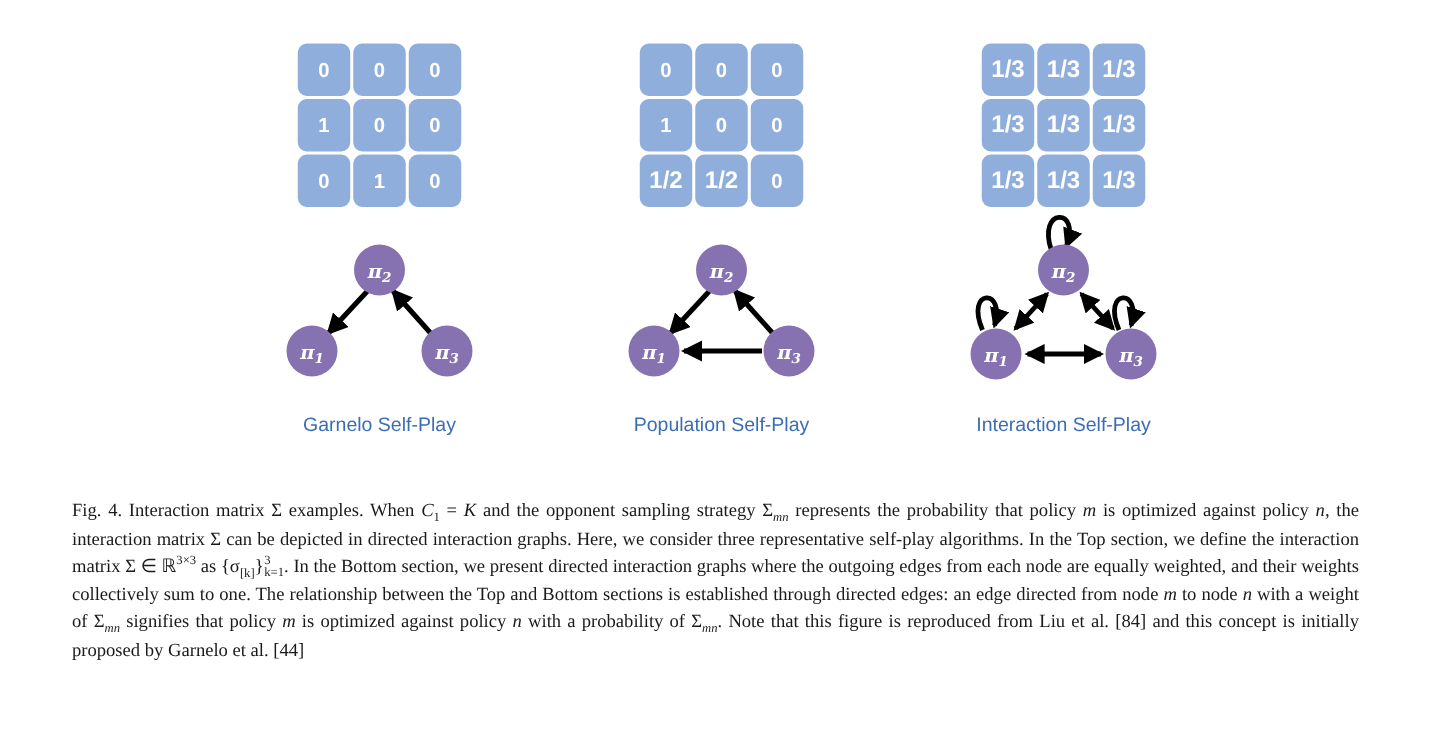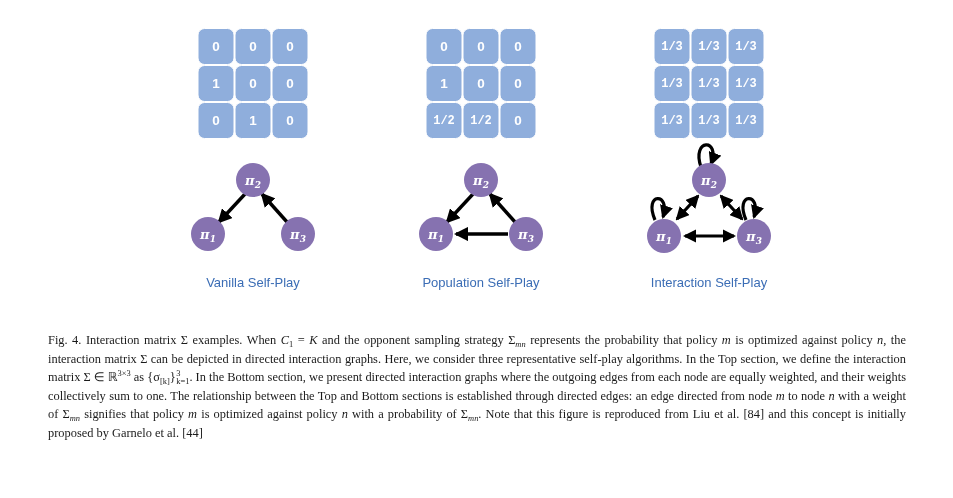--- a/index.html
+++ b/index.html
@@ -52,21 +52,21 @@
     border-radius: 7px;
     color: #ffffff;
     font-size: 13.5px;
     font-weight: bold;
     display: flex;
     align-items: center;
     justify-content: center;
     font-family: "Liberation Sans", sans-serif;
     letter-spacing: 0px;
   }
-  .mcell.frac { font-size: 12px; font-family: Liberation Mono, monospace; }
+  .mcell.frac { font-size: 16px; }
 
   
   .graph-wrap {
     position: absolute;
     top: 148px;
     left: 50%;
     transform: translateX(-50%);
     width: 160px;
     height: 110px;
   }
@@ -147,21 +147,21 @@
           <circle cx="35" cy="86" r="17" fill="#8672B0"></circle>
           <text x="35" y="91" text-anchor="middle" fill="#ffffff" font-family="DejaVu Serif, serif" font-size="13" font-weight="bold" font-style="italic">π<tspan font-size="9" dy="3">1</tspan></text>
         </g>
         <g>
           <circle cx="125" cy="86" r="17" fill="#8672B0"></circle>
           <text x="125" y="91" text-anchor="middle" fill="#ffffff" font-family="DejaVu Serif, serif" font-size="13" font-weight="bold" font-style="italic">π<tspan font-size="9" dy="3">3</tspan></text>
         </g>
       </svg>
     </div>
 
-    <div class="panel-label">Vanilla Self-Play</div>
+    <div class="panel-label">Garnelo Self-Play</div>
   </div>
 
   <div class="panel-col" id="col-1">
     <div class="matrix">
       <div class="mcell">0</div>
       <div class="mcell">0</div>
       <div class="mcell">0</div>
       <div class="mcell">1</div>
       <div class="mcell">0</div>
       <div class="mcell">0</div>

